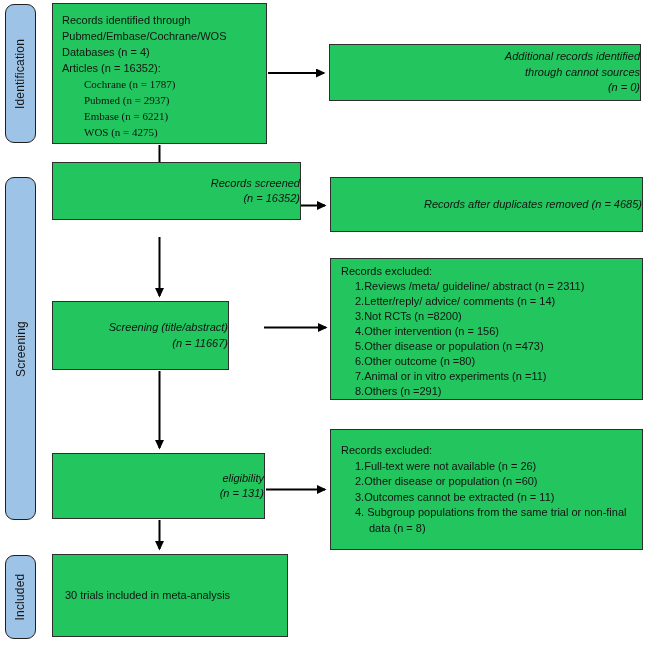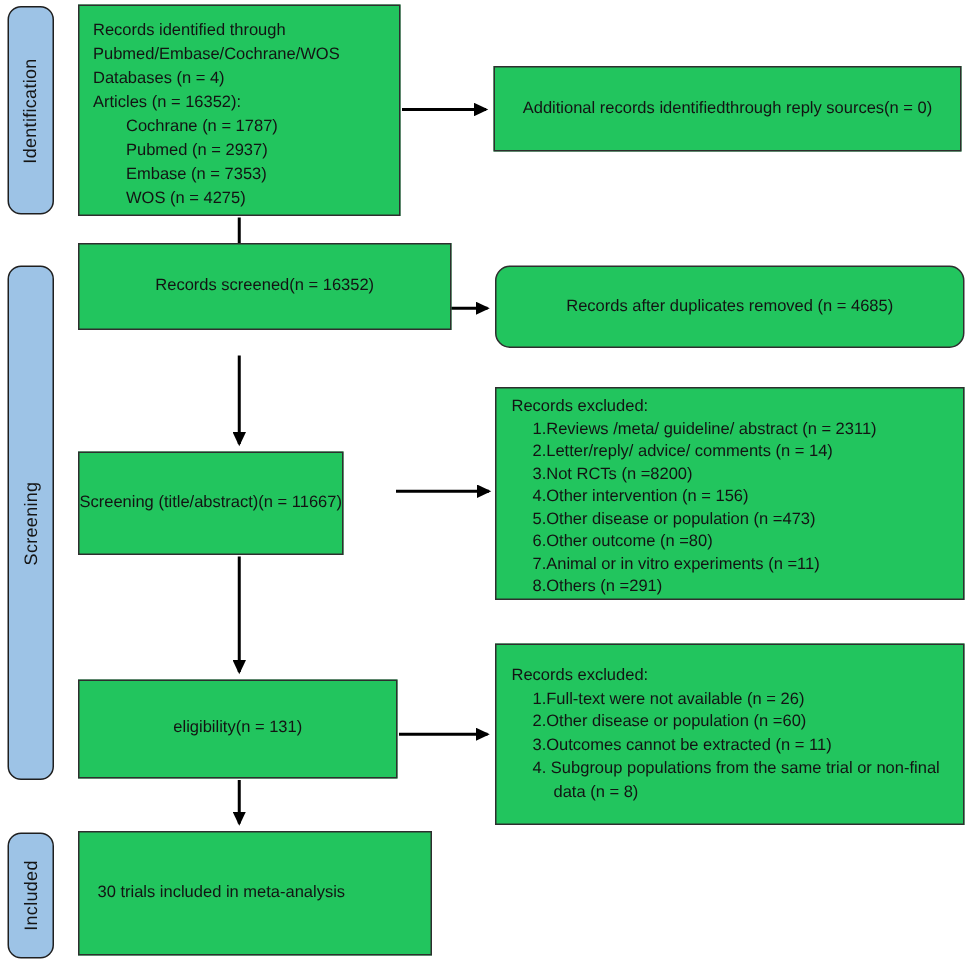--- a/index.html
+++ b/index.html
@@ -40,42 +40,43 @@
   }
 
   .box{
     position:absolute;
     background:#22c55e;
     border:1.7px solid var(--box-border);
     font-size:11px;
     line-height:15.5px;
   }
   .box.center{
-    display:flex;flex-direction:row;
-    align-items:center;justify-content:center;
+    display:flex;flex-direction:column;
+    align-items:flex-end;justify-content:center;
     text-align:center;
+    font-style:italic;
   }
   .box.vcenter{
     display:flex;align-items:center;
   }
 
   #box-identified{left:52px;top:3px;width:215px;height:141px;padding:8px 6px 0 9px;line-height:16px;}
-  #box-identified .sub{padding-left:22px;}
+  #box-identified .sub{padding-left:22px;font-family:Liberation Serif, serif;}
 
   #box-screened{left:52px;top:162px;width:249px;height:58px;}
   #box-title-abstract{left:52px;top:301px;width:177px;height:69px;}
   #box-fulltext{left:52px;top:453px;width:213px;height:66px;}
   #box-included{left:52px;top:554px;width:236px;height:83px;padding-left:12px;}
 
   #stage-identification{left:5px;top:4px;height:139px;}
   #stage-screening{left:5px;top:177px;height:343px;}
   #stage-included{left:5px;top:555px;height:84px;}
 
   #sbox-additional{left:329px;top:44px;width:312px;height:57px;}
-  #sbox-duplicates{left:330px;top:177px;width:313px;height:55px;border-radius:10px;}
+  #sbox-duplicates{left:330px;top:177px;width:313px;height:55px;}
   #sbox-excluded-screening{left:330px;top:258px;width:313px;height:142px;padding:5px 8px 0 10px;line-height:15px;}
   #sbox-excluded-fulltext{left:330px;top:429px;width:313px;height:121px;padding:13px 8px 0 10px;line-height:15.5px;}
 
   .xitem{padding-left:28px;text-indent:-14px;}
 </style>
 </head>
 <body>
 
 <div class="canvas">
 
@@ -107,21 +108,21 @@
     <span>Included</span>
   </div>
 
   <div class="box" id="box-identified">
     <div>Records identified through</div>
     <div>Pubmed/Embase/Cochrane/WOS</div>
     <div>Databases (n = 4)</div>
     <div>Articles (n = 16352):</div>
     <div class="sub">Cochrane (n = 1787)</div>
     <div class="sub">Pubmed (n = 2937)</div>
-    <div class="sub">Embase (n = 7353)</div>
+    <div class="sub">Embase (n = 6221)</div>
     <div class="sub">WOS (n = 4275)</div>
   </div>
 
   <div class="box center" id="box-screened">
     <div>Records screened</div>
     <div>(n = 16352)</div>
   </div>
 
   <div class="box center" id="box-title-abstract">
     <div>Screening (title/abstract)</div>
@@ -132,21 +133,21 @@
     <div>eligibility</div>
     <div>(n = 131)</div>
   </div>
 
   <div class="box vcenter" id="box-included">
     <div>30 trials included in meta-analysis</div>
   </div>
 
   <div class="box center" id="sbox-additional">
     <div>Additional records identified</div>
-    <div>through reply sources</div>
+    <div>through cannot sources</div>
     <div>(n = 0)</div>
   </div>
 
   <div class="box center" id="sbox-duplicates">
     <div>Records after duplicates removed (n = 4685)</div>
   </div>
 
   <div class="box" id="sbox-excluded-screening">
     <div>Records excluded:</div>
     <div class="xitem">1.Reviews /meta/ guideline/ abstract (n = 2311)</div>

